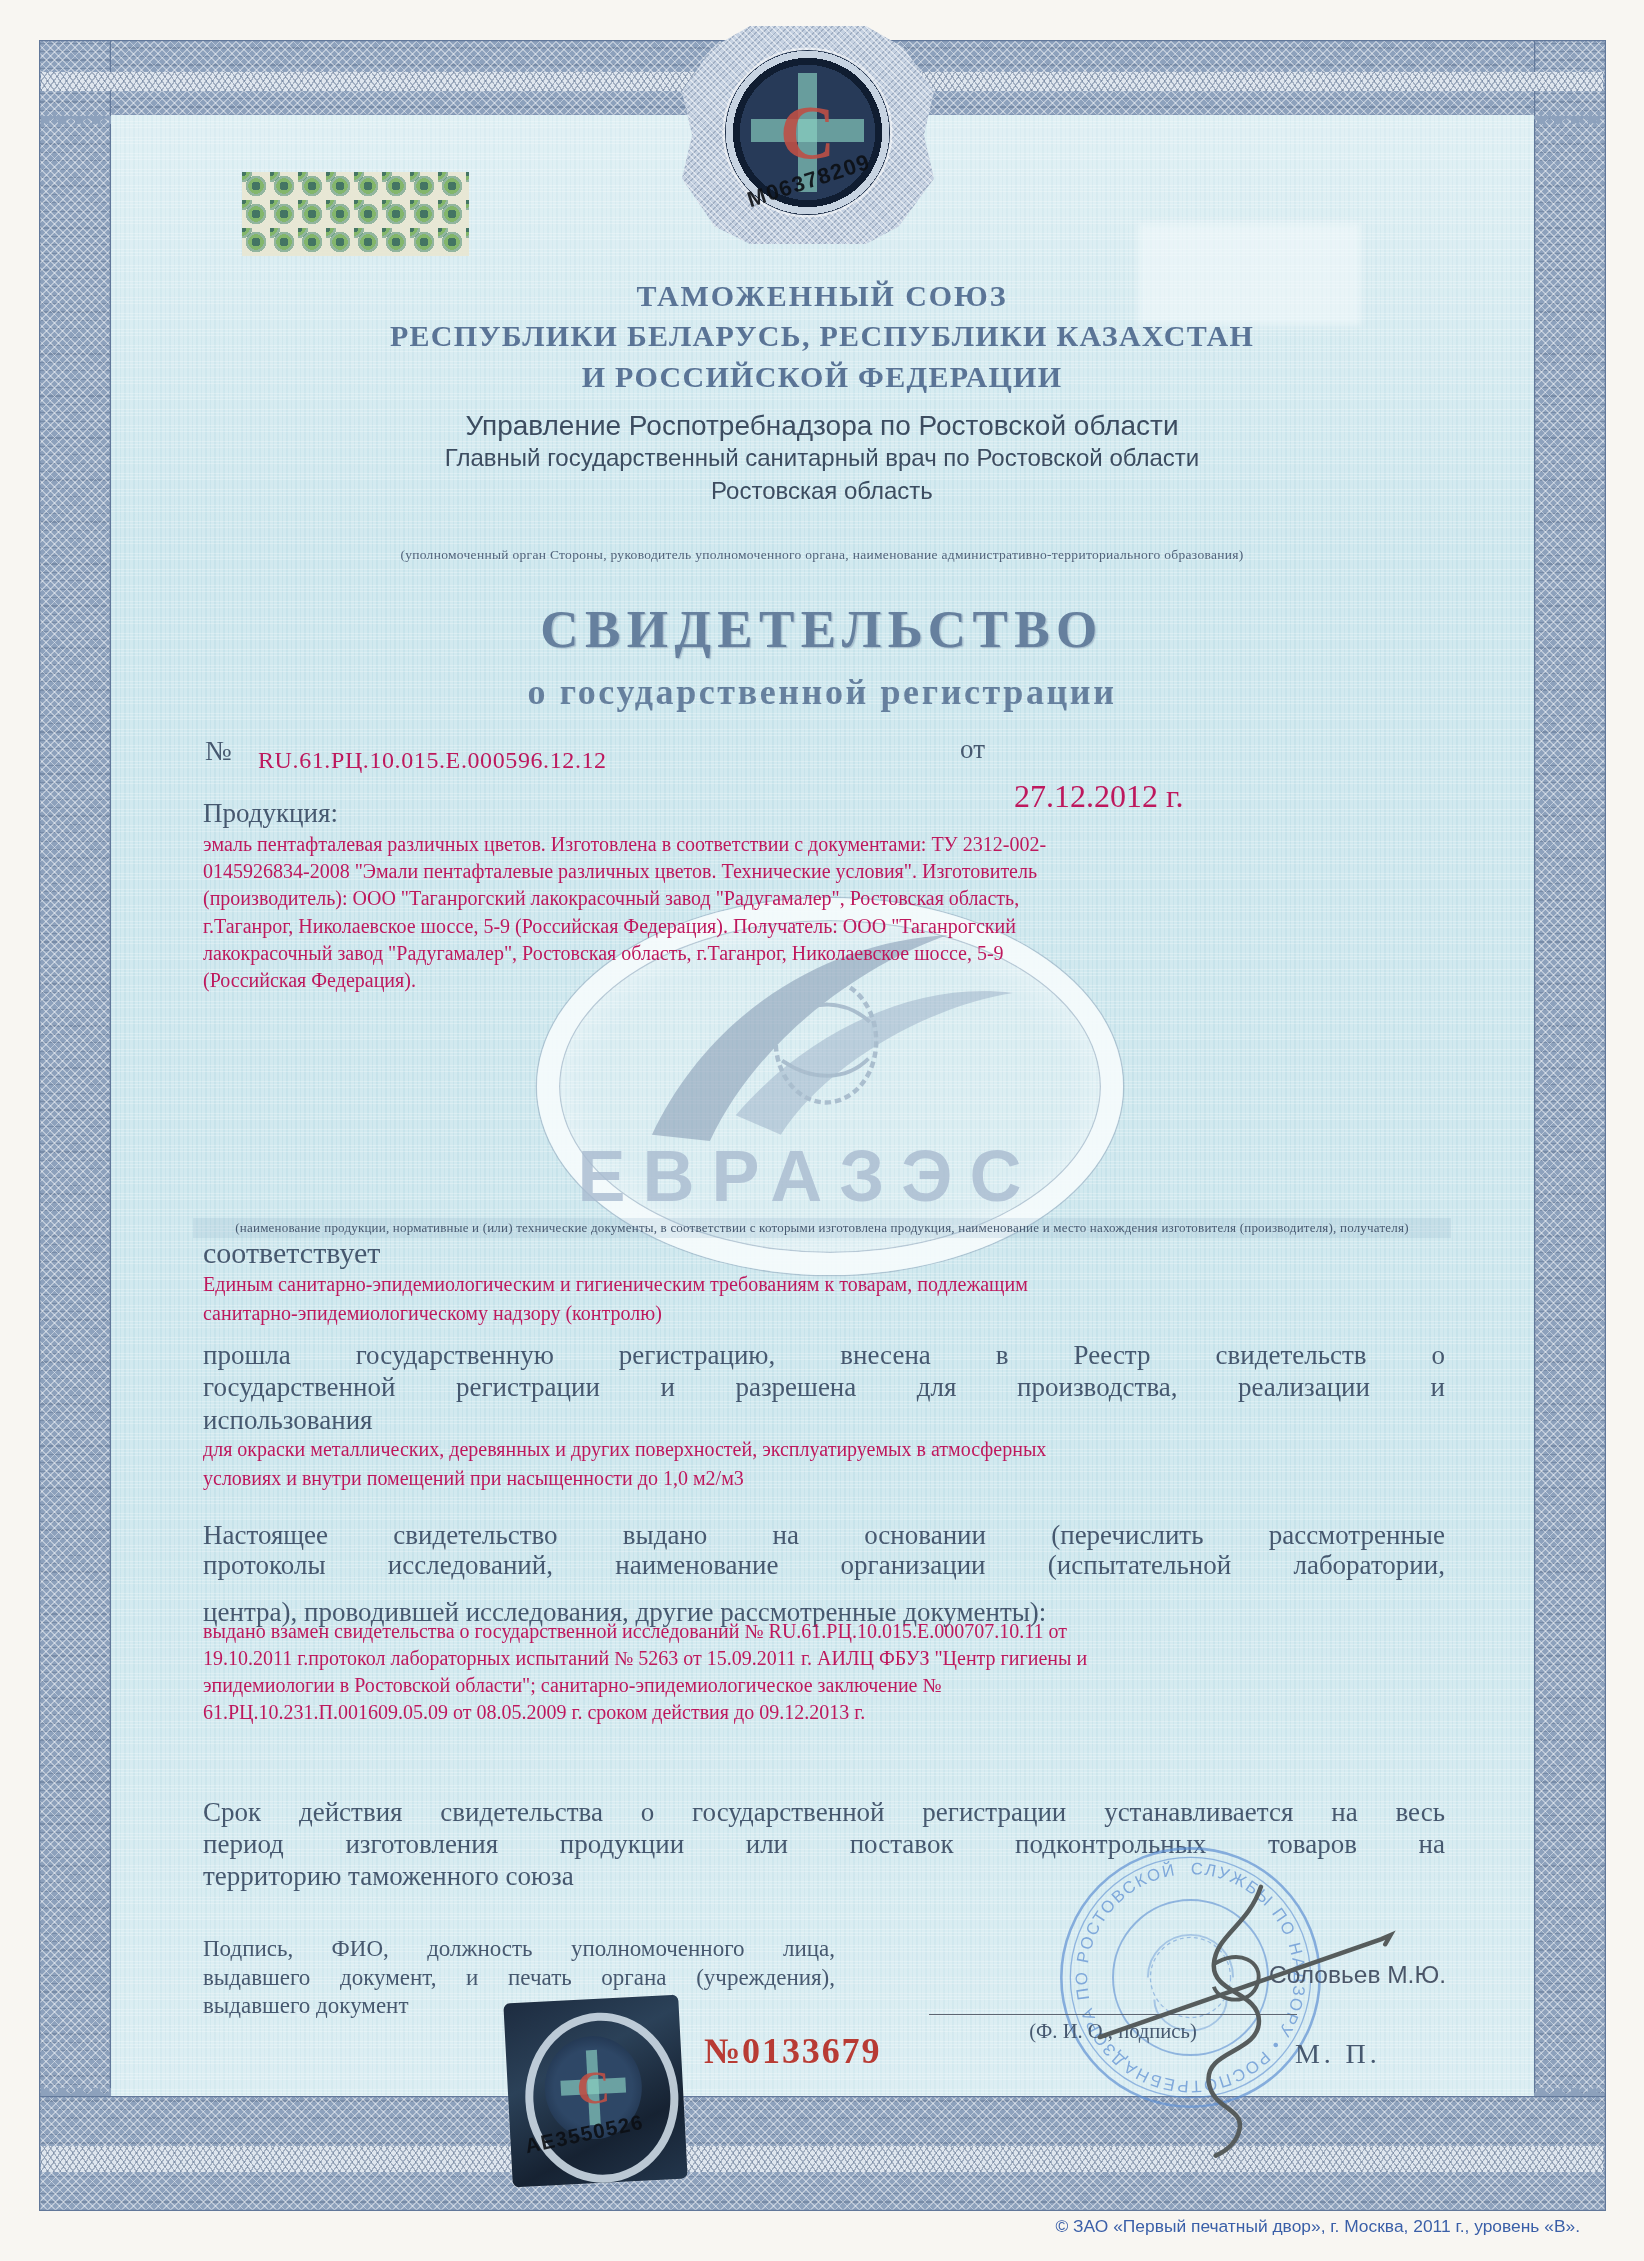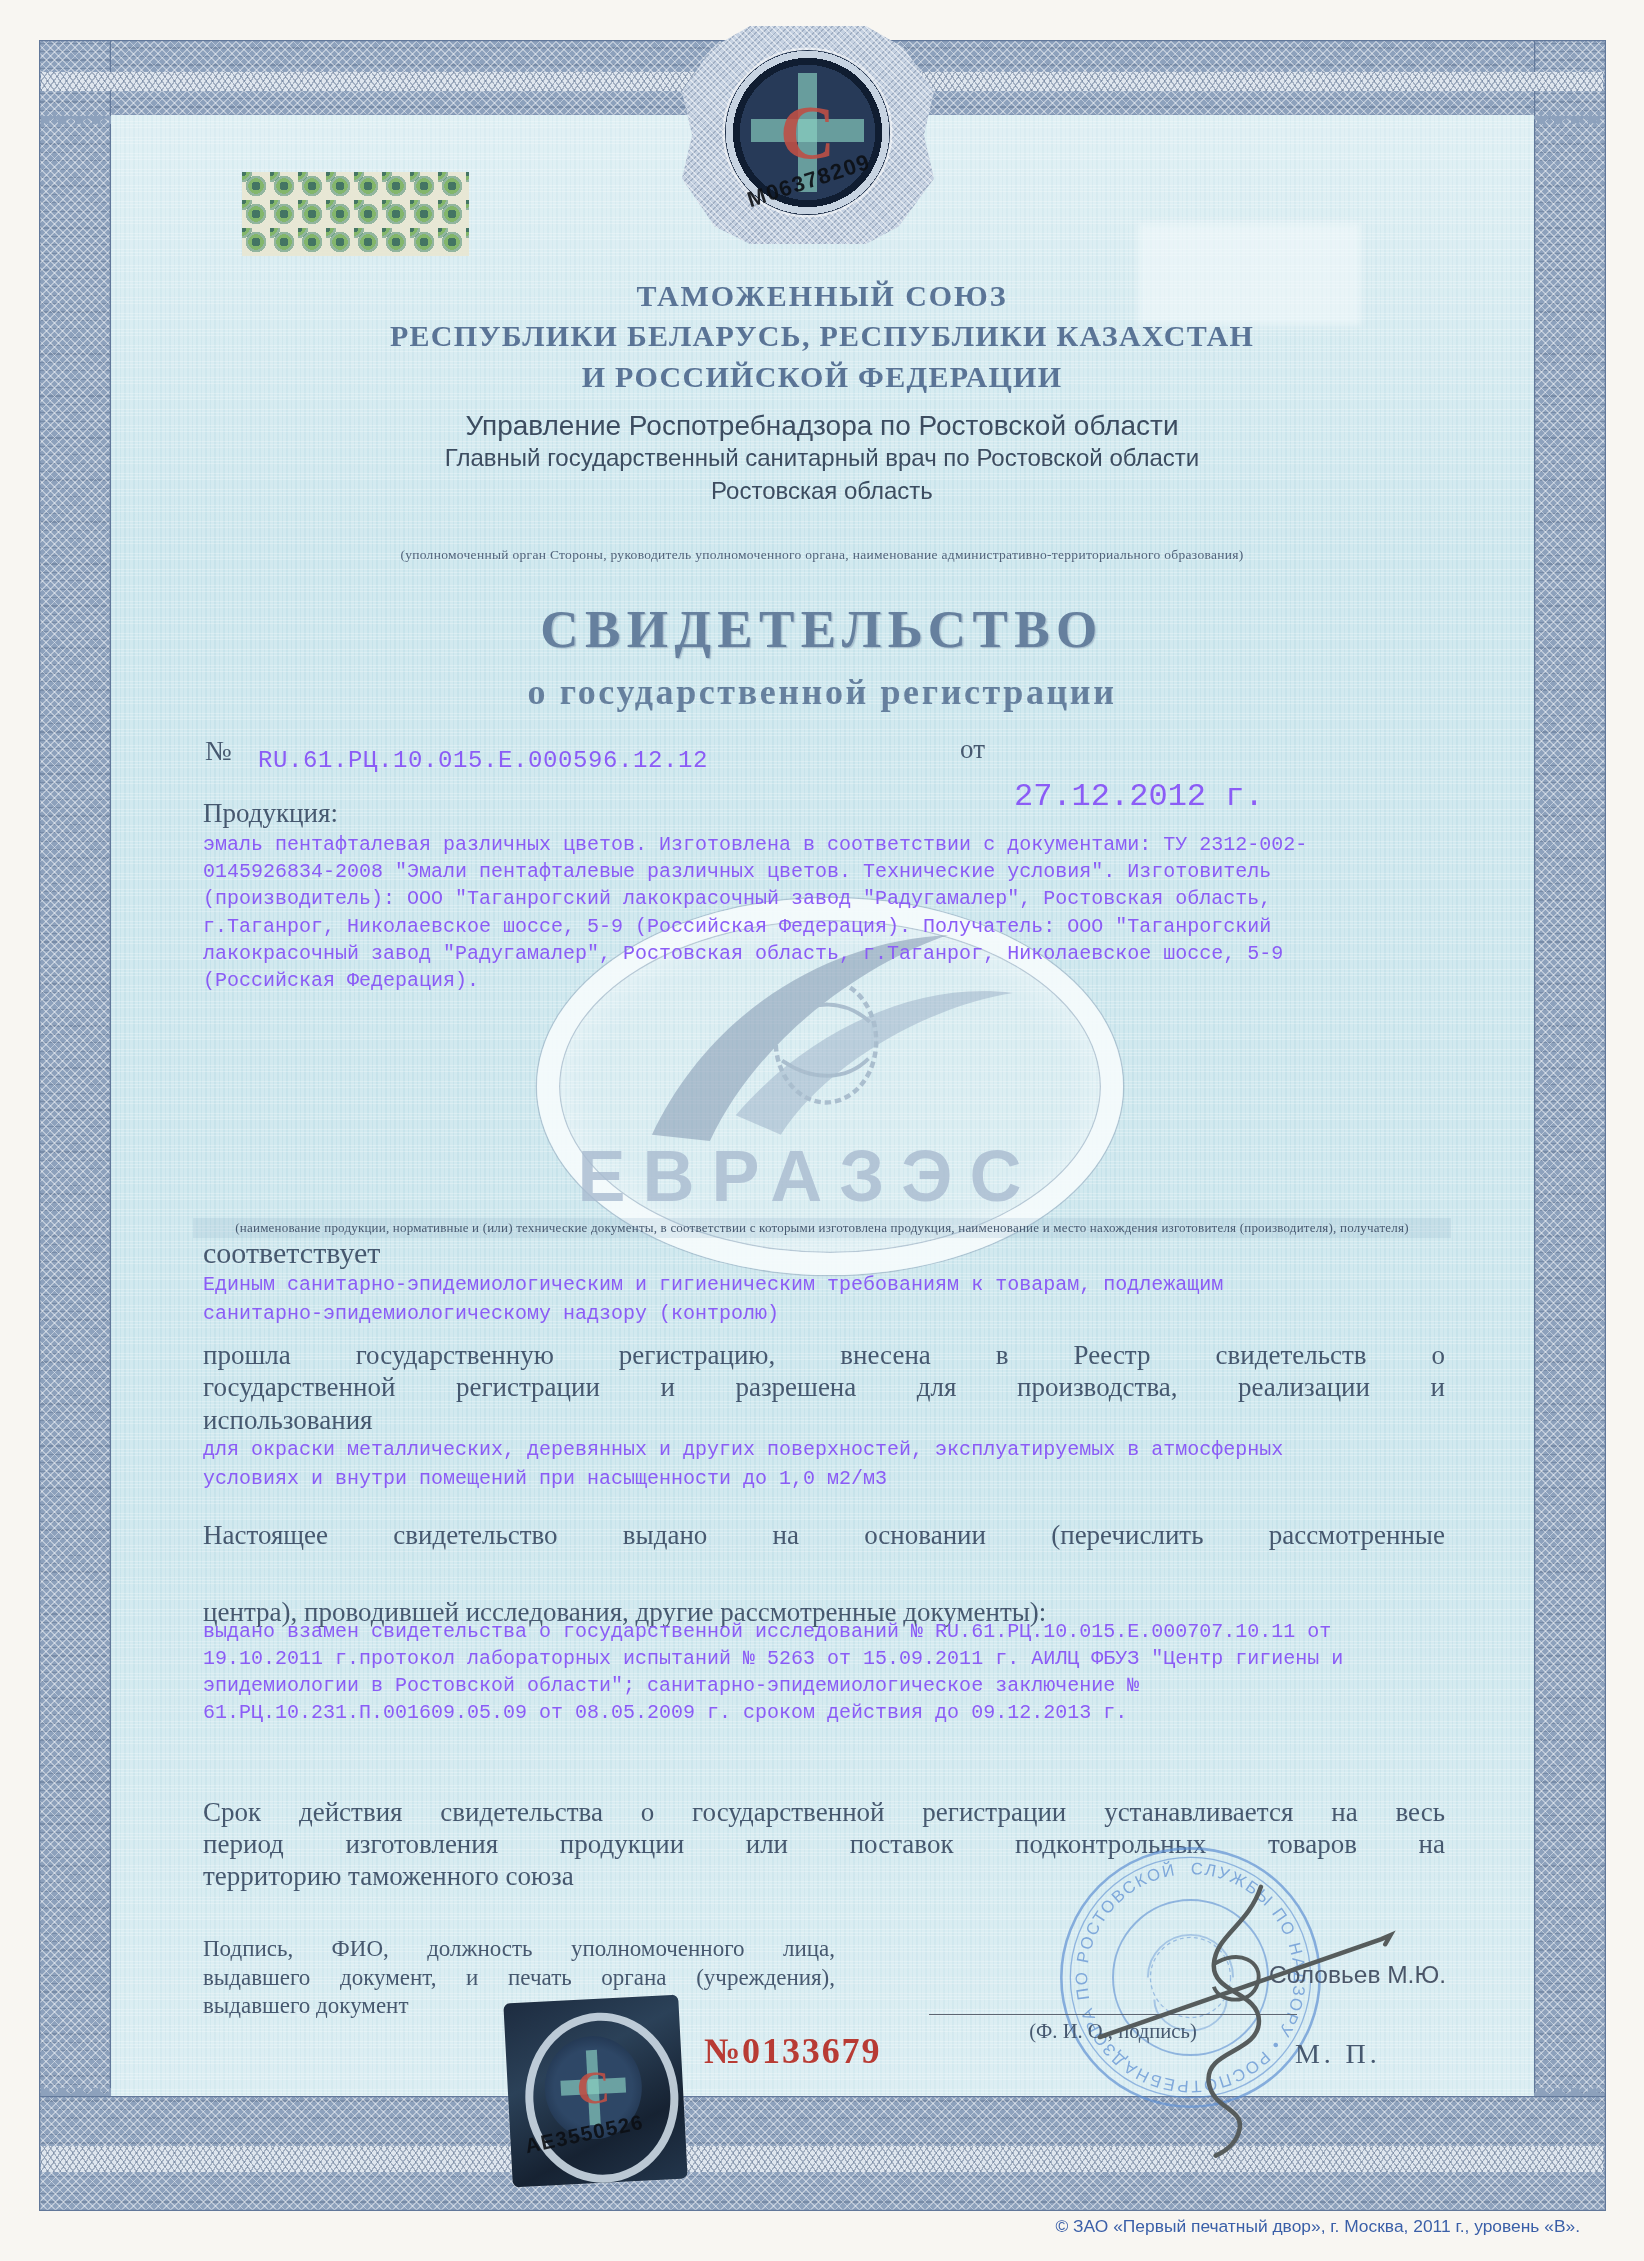--- a/index.html
+++ b/index.html
@@ -32,21 +32,21 @@
       repeating-linear-gradient(0deg, rgba(255,255,255,.25) 0 0.6px, transparent 0.6px 3.2px),
       repeating-linear-gradient(90deg, rgba(140,195,210,.16) 0 1.3px, transparent 1.3px 4.5px);}
   .patch{position:absolute;background:rgba(244,250,252,.55);filter:blur(3.2px);}
   
   .ctr{position:absolute;left:193px;width:1258px;text-align:center;}
   .lft{position:absolute;left:203px;width:1245px;text-align:left;}
   .just{text-align:justify;text-align-last:justify;}
   .serif-h{color:#5a7496;font-weight:bold;font-family:"Liberation Serif",serif;}
   .serif-t{color:#46586f;font-family:"Liberation Serif",serif;}
   .sans-t{color:#3c4c60;font-family:"Liberation Sans",sans-serif;}
-  .typed{color:#8b5cf6;font-family:Liberation Mono, monospace;}
+  .typed{color:#be185d;font-family:Liberation Serif, serif;}
   .small-cap{color:#51627a;font-size:13.5px;letter-spacing:0.3px;}
   
   .wm-oval{position:absolute;left:537px;top:898px;width:542px;height:333px;border-radius:50%;
     border:22px solid rgba(247,251,253,.85);
     box-shadow:0 0 0 1.3px rgba(130,150,175,.45), inset 0 0 0 1.3px rgba(130,150,175,.45), inset 0 0 39px rgba(255,255,255,.5);
     background:rgba(255,255,255,.22);}
   .wm-text{position:absolute;left:537px;top:1135px;width:542px;text-align:center;
     color:#a9bbd0;font-family:"Liberation Sans",sans-serif;font-weight:bold;
     font-size:72px;letter-spacing:17px;opacity:.8;}
   
@@ -152,20 +152,21 @@
   <div class="lft typed" style="top:1273px;font-size:20px;">Единым санитарно-эпидемиологическим и гигиеническим требованиям к товарам, подлежащим</div>
   <div class="lft typed" style="top:1302px;font-size:20px;">санитарно-эпидемиологическому надзору (контролю)</div>
 
   <div class="lft serif-t just" style="top:1340px;font-size:27px;width:1242px;">прошла государственную регистрацию, внесена в Реестр свидетельств о</div>
   <div class="lft serif-t just" style="top:1372px;font-size:27px;width:1242px;">государственной регистрации и разрешена для производства, реализации и</div>
   <div class="lft serif-t" style="top:1405px;font-size:27px;">использования</div>
   <div class="lft typed" style="top:1438px;font-size:20px;">для окраски металлических, деревянных и других поверхностей, эксплуатируемых в атмосферных</div>
   <div class="lft typed" style="top:1467px;font-size:20px;">условиях и внутри помещений при насыщенности до 1,0 м2/м3</div>
 
   <div class="lft serif-t just" style="top:1520px;font-size:27px;width:1242px;">Настоящее свидетельство выдано на основании (перечислить рассмотренные</div>
+  <div class="lft serif-t just" style="top:1550px;font-size:27px;width:1242px;">протоколы исследований, наименование организации (испытательной лаборатории,</div>
   <div class="lft serif-t" style="top:1581px;font-size:27px;margin-top:16px;">центра), проводившей исследования, другие рассмотренные документы):</div>
   <div class="lft typed" style="top:1620px;font-size:20px;">выдано взамен свидетельства о государственной исследований № RU.61.РЦ.10.015.Е.000707.10.11 от</div>
   <div class="lft typed" style="top:1647px;font-size:20px;">19.10.2011 г.протокол лабораторных испытаний № 5263 от 15.09.2011 г. АИЛЦ ФБУЗ "Центр гигиены и</div>
   <div class="lft typed" style="top:1674px;font-size:20px;">эпидемиологии в Ростовской области"; санитарно-эпидемиологическое заключение №</div>
   <div class="lft typed" style="top:1701px;font-size:20px;">61.РЦ.10.231.П.001609.05.09 от 08.05.2009 г. сроком действия до 09.12.2013 г.</div>
 
   <div class="lft serif-t just" style="top:1797px;font-size:27px;width:1242px;">Срок действия свидетельства о государственной регистрации устанавливается на весь</div>
   <div class="lft serif-t just" style="top:1829px;font-size:27px;width:1242px;">период изготовления продукции или поставок подконтрольных товаров на</div>
   <div class="lft serif-t" style="top:1861px;font-size:27px;">территорию таможенного союза</div>
 

